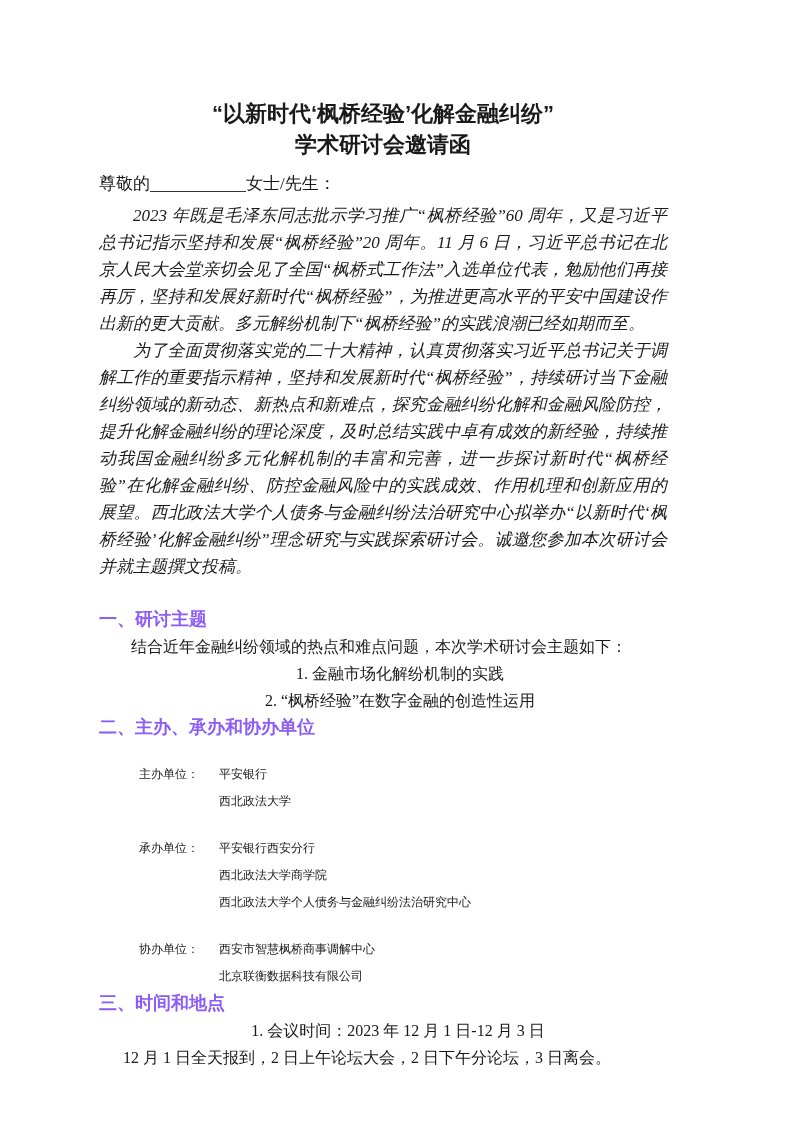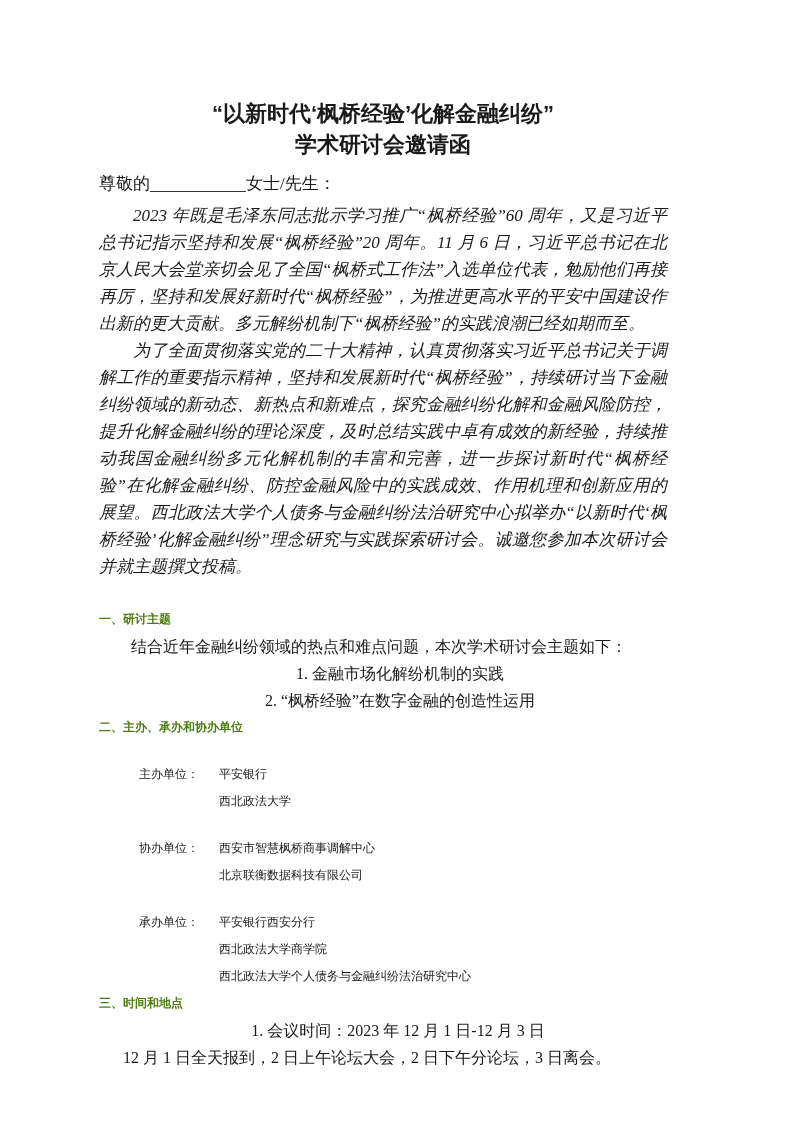--- a/index.html
+++ b/index.html
@@ -56,23 +56,23 @@
     text-indent: 2em;
     font-style: italic;
   }
   .body-para.first {
     margin-top: 5px;
   }
   .section-heading {
     margin-top: 0;
     font-family: "Liberation Sans", "DejaVu Sans", sans-serif;
     font-weight: bold;
-    font-size: 12px;
+    font-size: 18px;
     line-height: 27px;
-    color: #4d7c0f;
+    color: #8b5cf6;
   }
   .section-heading.gap-before {
     margin-top: 26px;
   }
   .section-intro {
     margin: 0;
     font-size: 16px;
     line-height: 27px;
     text-indent: 2em;
   }
@@ -135,33 +135,33 @@
 
       <div class="unit-row">
         <span class="unit-label">主办单位：</span>
         <span class="unit-names">
           <span class="unit-name">平安银行</span>
           <span class="unit-name">西北政法大学</span>
         </span>
       </div>
 
       <div class="unit-row">
-        <span class="unit-label">协办单位：</span>
-        <span class="unit-names">
-          <span class="unit-name">西安市智慧枫桥商事调解中心</span>
-          <span class="unit-name">北京联衡数据科技有限公司</span>
-        </span>
-      </div>
-
-      <div class="unit-row">
         <span class="unit-label">承办单位：</span>
         <span class="unit-names">
           <span class="unit-name">平安银行西安分行</span>
           <span class="unit-name">西北政法大学商学院</span>
           <span class="unit-name">西北政法大学个人债务与金融纠纷法治研究中心</span>
+        </span>
+      </div>
+
+      <div class="unit-row">
+        <span class="unit-label">协办单位：</span>
+        <span class="unit-names">
+          <span class="unit-name">西安市智慧枫桥商事调解中心</span>
+          <span class="unit-name">北京联衡数据科技有限公司</span>
         </span>
       </div>
     </div>
 
     <div>
       <div class="section-heading">三、时间和地点</div>
       <p class="time-line l1">1. 会议时间：2023 年 12 月 1 日-12 月 3 日</p>
       <p class="time-line l2">12 月 1 日全天报到，2 日上午论坛大会，2 日下午分论坛，3 日离会。</p>
     </div>
 

